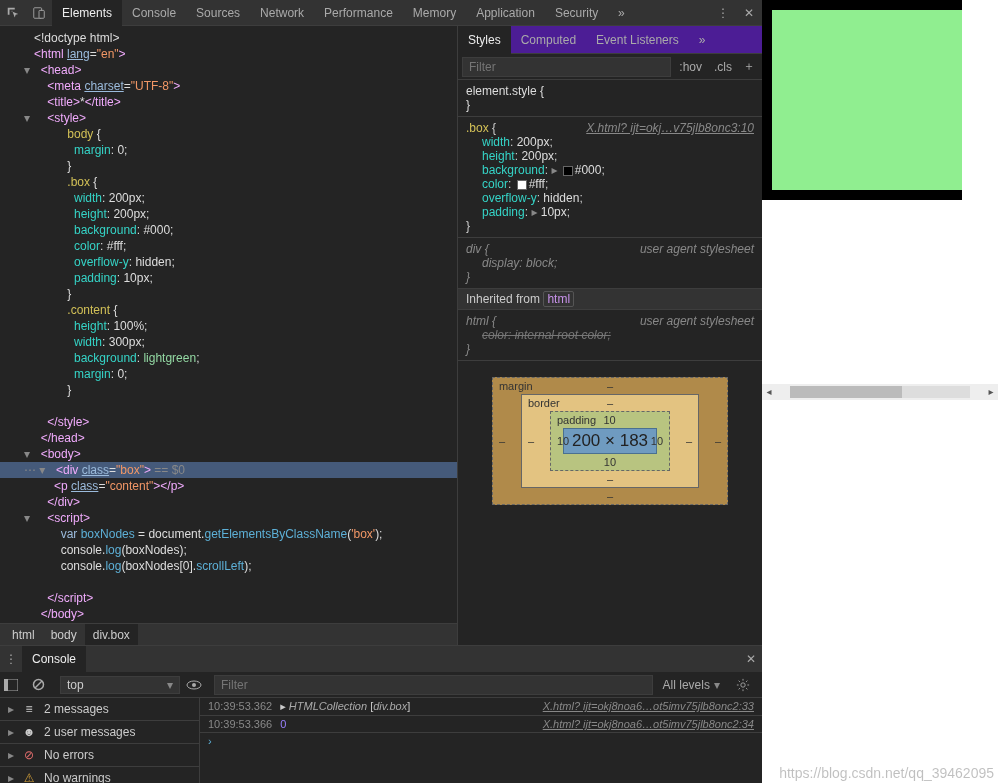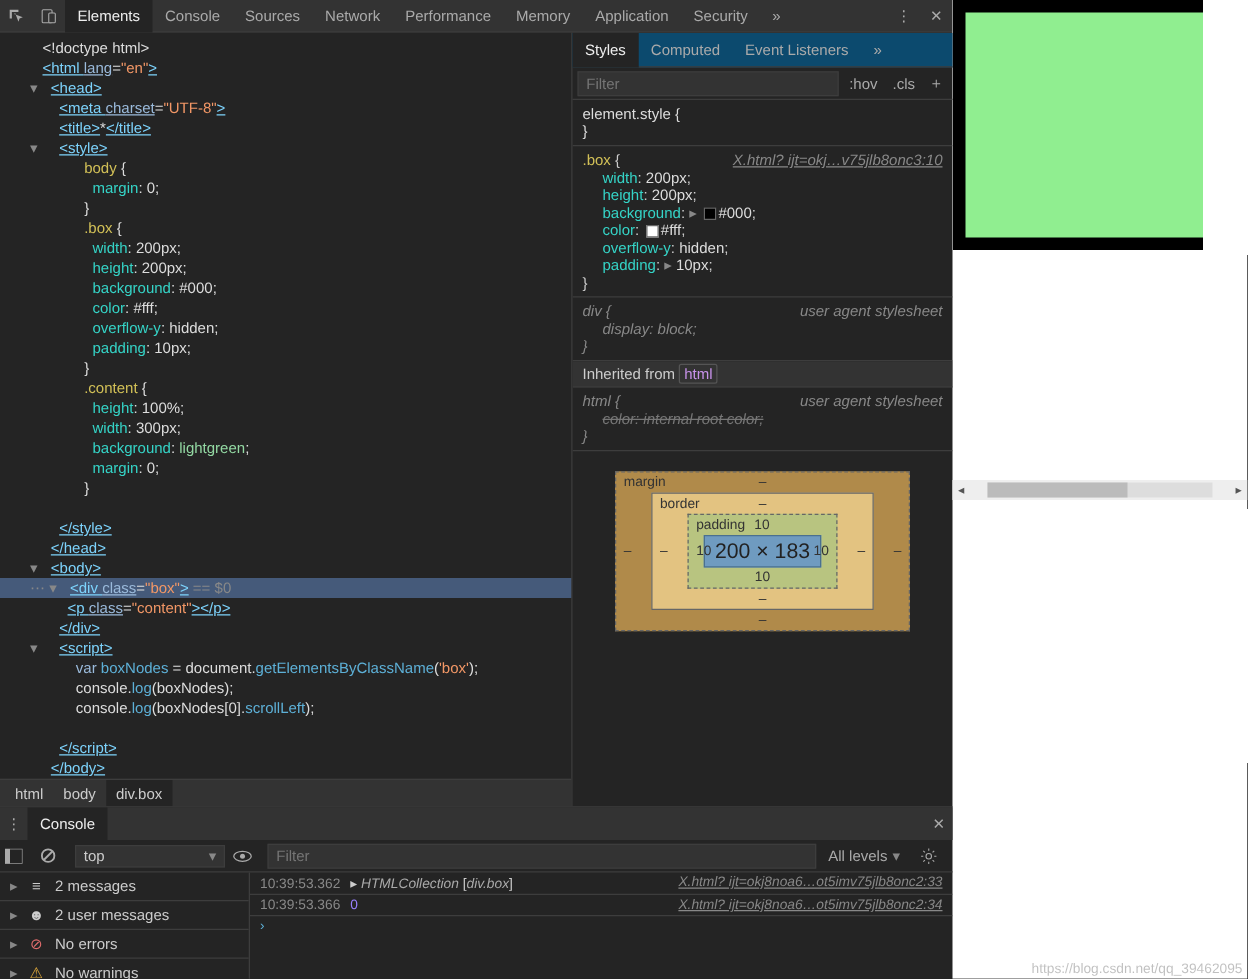--- a/index.html
+++ b/index.html
@@ -16,41 +16,41 @@
 
 
 .main-split { display: flex; flex: 1; min-height: 0; }
 .elements-panel { width: 458px; display: flex; flex-direction: column; border-right: 1px solid #3d3d3d; }
 .styles-panel { flex: 1; display: flex; flex-direction: column; }
 
 
 .dom-tree { flex: 1; overflow: auto; padding: 4px 0; font-family: Consolas, monospace; font-size: 12px; line-height: 16px; }
 .dom-line { white-space: pre; padding: 0 24px; }
 .dom-line.selected { background: #455a7a; }
-.tok-tag { color: #7dd3fc; text-decoration: underline; }
+.tok-tag { color: #f0abfc; }
 .tok-attr { color: #9bbbdc; text-decoration: underline; }
 .tok-val { color: #f29766; }
 .tok-sel { color: #d2c057; }
 .tok-prop { color: #35d4c7; }
 .tok-keyword { color: #9bbbdc; }
 .tok-func { color: #5db0d7; }
 .tok-str { color: #f29766; }
 .tok-var { color: #5db0d7; }
 .tok-lightgreen { color: #93d9a3; }
 .tok-grey { color: #888; }
 .tok-white { color: #ddd; }
 .caret { display: inline-block; width: 10px; color: #888; }
 
 
 .breadcrumbs { height: 22px; background: #333; display: flex; align-items: center; padding: 0 4px; border-top: 1px solid #3d3d3d; }
 .crumb { padding: 0 8px; height: 22px; display: flex; align-items: center; color: #ccc; cursor: pointer; }
 .crumb.active { background: #242424; }
 
 
-.styles-tabs { height: 28px; background: #0c4a6e; display: flex; align-items: flex-start; border-bottom: 1px solid #3d3d3d; }
+.styles-tabs { height: 28px; background: #4c1d95; display: flex; align-items: flex-start; border-bottom: 1px solid #3d3d3d; }
 .styles-tabs .stab { padding: 0 10px; height: 28px; display: flex; align-items: center; color: #aaa; cursor: pointer; }
 .styles-tabs .stab.active { background: #242424; color: #eee; }
 
 
 .styles-toolbar { height: 26px; display: flex; align-items: center; border-bottom: 1px solid #3d3d3d; padding: 0 4px; gap: 4px; }
 .styles-toolbar input { flex: 1; background: #333; border: 1px solid #3d3d3d; color: #ccc; padding: 2px 6px; font-size: 12px; height: 20px; }
 .styles-toolbar .toggle { color: #aaa; padding: 0 4px; cursor: pointer; }
 .styles-toolbar .plus { width: 18px; text-align: center; cursor: pointer; color: #aaa; }
 
 
@@ -101,21 +101,21 @@
 .console-prompt { padding: 2px 8px; color: #5db0d7; }
 
 
 .rendered { flex: 1; overflow: hidden; position: relative; }
 .rendered .box { width: 200px; height: 200px; background: #000; color: #fff; overflow-y: hidden; padding: 10px; }
 .rendered .content { height: 100%; width: 300px; background: lightgreen; margin: 0; }
 .hscroll { height: 16px; background: #eee; display: flex; align-items: center; }
 .hscroll .track { flex: 1; height: 12px; background: #ddd; position: relative; margin: 0 14px; }
 .hscroll .thumb { position: absolute; left: 0; width: 62%; top: 0; bottom: 0; background: #bbb; }
 .hscroll .arrow { width: 14px; text-align: center; color: #555; font-size: 10px; }
-.watermark { position: absolute; right: 4px; bottom: 2px; color: rgba(0,0,0,.25); font-size: 11px; }
+.watermark { position: absolute; right: 4px; bottom: 2px; color: rgba(0,0,0,.25); font-size: 14px; }
 
 svg { display: block; }
 </style>
 </head>
 <body>
 
 <div class="devtools">
 
   <div class="top-tabs">
     <div class="icon-btn">

